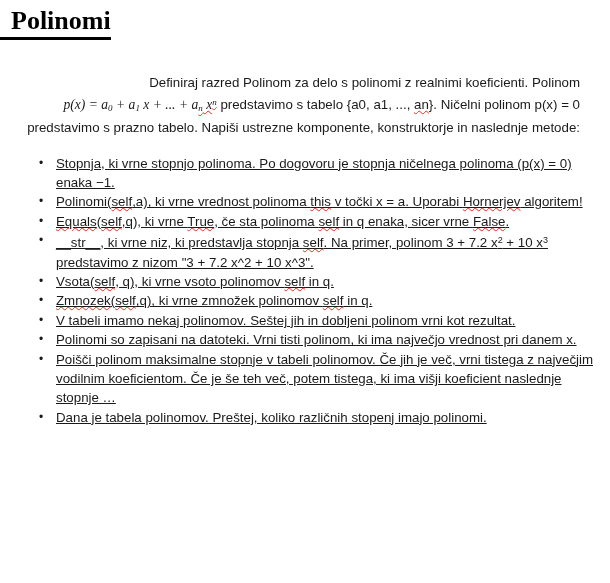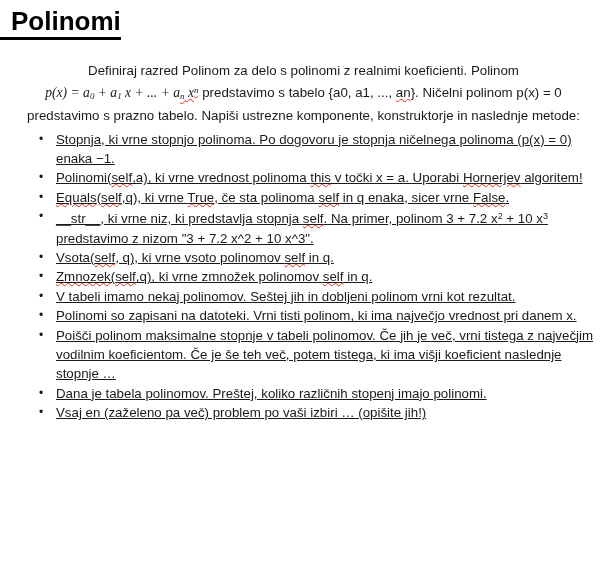--- a/index.html
+++ b/index.html
@@ -18,42 +18,42 @@
   .page {
     position: relative;
     width: 610px;
     height: 583px;
     padding: 0;
     box-sizing: border-box;
   }
 
   
   .doc-title {
-    font-family: Liberation Sans, sans-serif;
+    font-family: Liberation Serif, serif;
     font-weight: bold;
     font-size: 26px;
     line-height: 1;
     color: #000000;
     margin: 0;
     padding: 8px 0 0 11px;
     display: inline-block;
     border-bottom: 3px solid #000000;
     padding-bottom: 3px;
     letter-spacing: 0px;
   }
   .title-wrap { padding-bottom: 2px; }
 
   
   .para {
     font-size: 13.3px;
     line-height: 19.5px;
-    margin: 4px;
+    margin: 16px;
     padding: 0 14px 0 11px;
     color: #1a1a1a;
-    text-align: center;
+    text-align: right;
   }
   .intro { padding-top: 15px; }
   .solve { padding-top: 17px; }
 
   
   .math {
     font-family: "Liberation Serif", serif;
     font-style: italic;
     font-size: 13.6px;
   }
@@ -132,16 +132,15 @@
       <li><span>Vsota(</span><span class="sq">self</span><span>, q), ki vrne vsoto polinomov </span><span class="sq">self</span><span> in q.</span></li>
       <li><span class="sq">Zmnozek</span><span>(</span><span class="sq">self</span><span>,q), ki vrne zmnožek polinomov </span><span class="sq">self</span><span> in q.</span></li>
     </ul>
 
 
   <ul class="bullets list-problems" id="problems-list">
       <li><span>V tabeli imamo nekaj polinomov. Seštej jih in dobljeni polinom vrni kot rezultat.</span></li>
       <li><span>Polinomi so zapisani na datoteki. Vrni tisti polinom, ki ima največjo vrednost pri danem x.</span></li>
       <li><span>Poišči polinom maksimalne stopnje v tabeli polinomov.  Če jih je več, vrni tistega z največjim vodilnim koeficientom. Če je še teh več, potem  tistega, ki ima višji koeficient naslednje stopnje …</span></li>
       <li><span>Dana je tabela polinomov.  Preštej, koliko različnih stopenj  imajo polinomi.</span></li>
-      <li><span>Vsaj en (zaželeno pa več) problem po vaši izbiri … (opišite jih!)</span></li>
     </ul>
 
 </div>
 
 </body></html>

